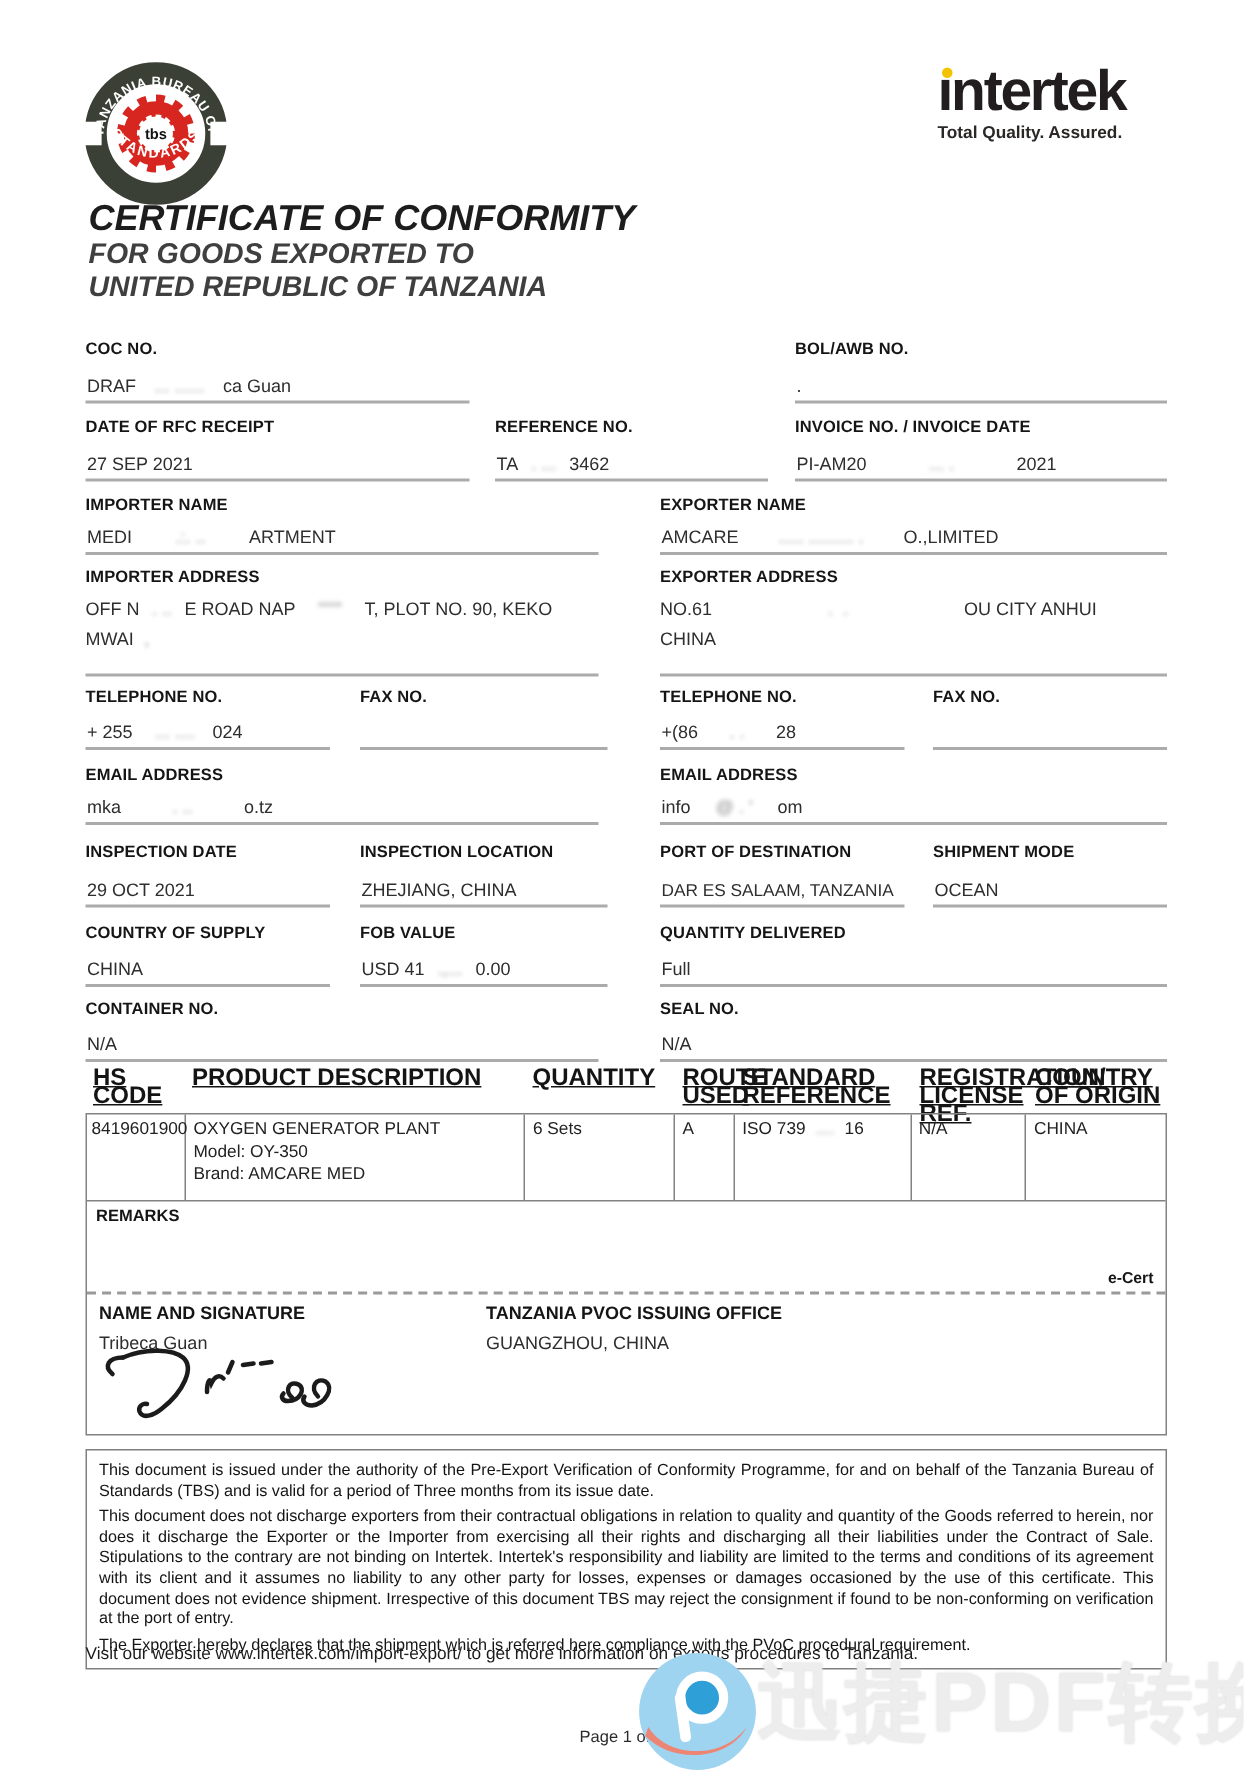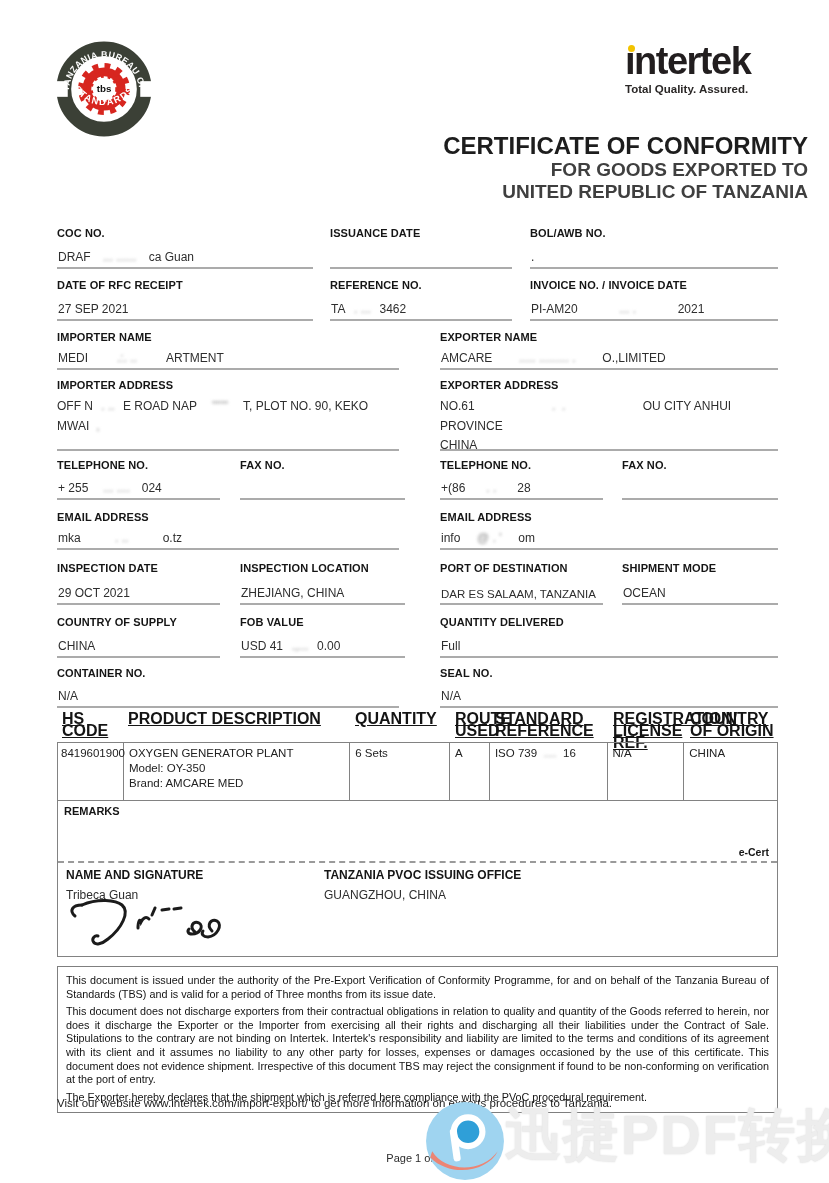--- a/index.html
+++ b/index.html
@@ -7,21 +7,21 @@
         font-family:"Liberation Sans","DejaVu Sans",sans-serif;color:#1c1c1c;}
 
   
   .tbs{position:absolute;left:55px;top:40px;width:98px;height:98px;}
   .intertek{position:absolute;left:625px;top:42px;width:190px;}
   .itk-word{position:relative;font-size:38px;font-weight:bold;letter-spacing:-1.5px;color:#221e1f;line-height:38px;}
   .itk-dot{position:absolute;left:3px;top:3px;width:7px;height:7px;border-radius:50%;}
   .itk-tag{margin-top:3px;font-size:11.5px;font-weight:bold;color:#2a2726;}
 
   
-  .title{position:absolute;left:88px;top:132px;width:720px;text-align:right;}
+  .title{position:absolute;left:59px;top:132px;width:720px;text-align:left;font-style:italic;}
   .t1{font-size:24px;line-height:27px;font-weight:bold;color:#1d1d1d;}
   .t2{font-size:19px;line-height:22px;font-weight:bold;color:#3f3f3f;}
 
   
   .fb{position:absolute;border-bottom:2px solid #ababab;}
   .fb .lb{font-size:11px;font-weight:bold;color:#151515;letter-spacing:0.1px;height:16px;}
   .fb .vl{position:absolute;left:1px;right:0;bottom:3px;font-size:12px;color:#2e2e2e;white-space:nowrap;}
   .fb.multi .vl{position:static;margin-top:4px;line-height:15.5px;white-space:normal;}
   .redacted{display:inline-block;filter:blur(1.5px);color:#8f8f8f;text-align:center;white-space:pre;overflow:hidden;vertical-align:bottom;}
 
@@ -87,24 +87,20 @@
   <div class="title">
     <div class="t1">CERTIFICATE OF CONFORMITY</div>
     <div class="t2">FOR GOODS EXPORTED TO</div>
     <div class="t2">UNITED REPUBLIC OF TANZANIA</div>
   </div>
 
   <div class="fb" style="left:57px;top:227px;width:256px;height:40px">
     <div class="lb">COC NO.</div>
     <div class="vl"><span>DRAF</span><span class="redacted" style="min-width: 58px;">... ......</span><span>ca Guan</span></div>
   </div>
-  <div class="fb" style="left:330px;top:227px;width:182px;height:40px">
-    <div class="lb">ISSUANCE DATE</div>
-    <div class="vl"></div>
-  </div>
   <div class="fb" style="left:530px;top:227px;width:248px;height:40px">
     <div class="lb">BOL/AWB NO.</div>
     <div class="vl">.</div>
   </div>
 
   <div class="fb" style="left:57px;top:279px;width:256px;height:40px">
     <div class="lb">DATE OF RFC RECEIPT</div>
     <div class="vl">27 SEP 2021</div>
   </div>
   <div class="fb" style="left:330px;top:279px;width:182px;height:40px">
@@ -126,21 +122,20 @@
   </div>
 
   <div class="fb multi" style="left:57px;top:379px;width:342px;height:70px">
     <div class="lb">IMPORTER ADDRESS</div>
     <div class="vl"><span>OFF N</span><span class="redacted" style="min-width: 30px;">. ..</span><span>E ROAD NAP</span><span class="redacted" style="min-width: 46px;">'''''''</span><span>T, PLOT NO. 90, KEKO</span></div>
     <div class="vl"><span>MWAI</span><span class="redacted" style="min-width: 14px;"> ,</span></div>
   </div>
   <div class="fb multi" style="left:440px;top:379px;width:338px;height:70px">
     <div class="lb">EXPORTER ADDRESS</div>
     <div class="vl"><span>NO.61</span><span class="redacted" style="min-width: 168px;">.  .</span><span>OU CITY ANHUI</span></div>
-    <div class="vl"><span>PROVINCE</span></div>
     <div class="vl"><span>CHINA</span></div>
   </div>
 
   <div class="fb" style="left:57px;top:459px;width:163px;height:39px">
     <div class="lb">TELEPHONE NO.</div>
     <div class="vl"><span>+ 255 </span><span class="redacted" style="min-width: 50px;">... ....</span><span>024</span></div>
   </div>
   <div class="fb" style="left:240px;top:459px;width:165px;height:39px">
     <div class="lb">FAX NO.</div>
     <div class="vl"></div>

